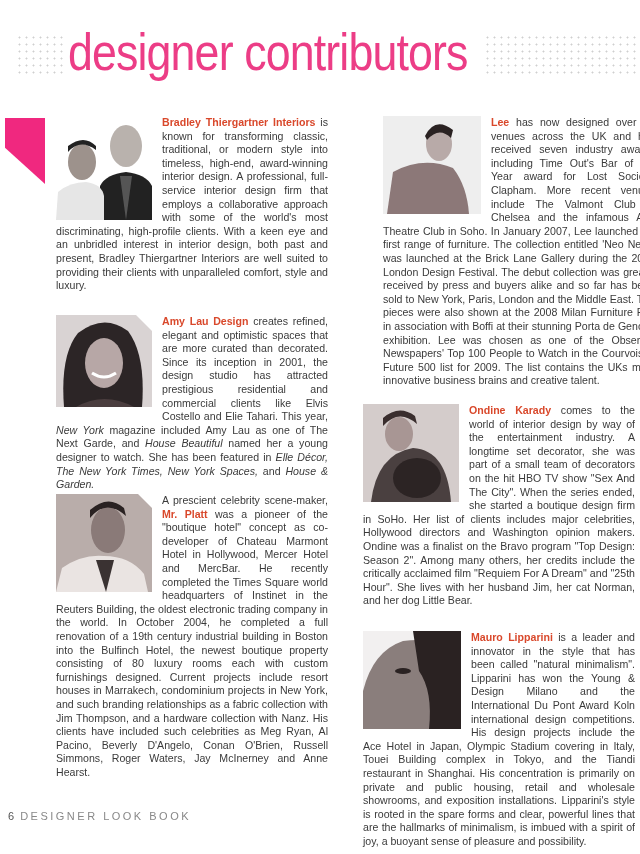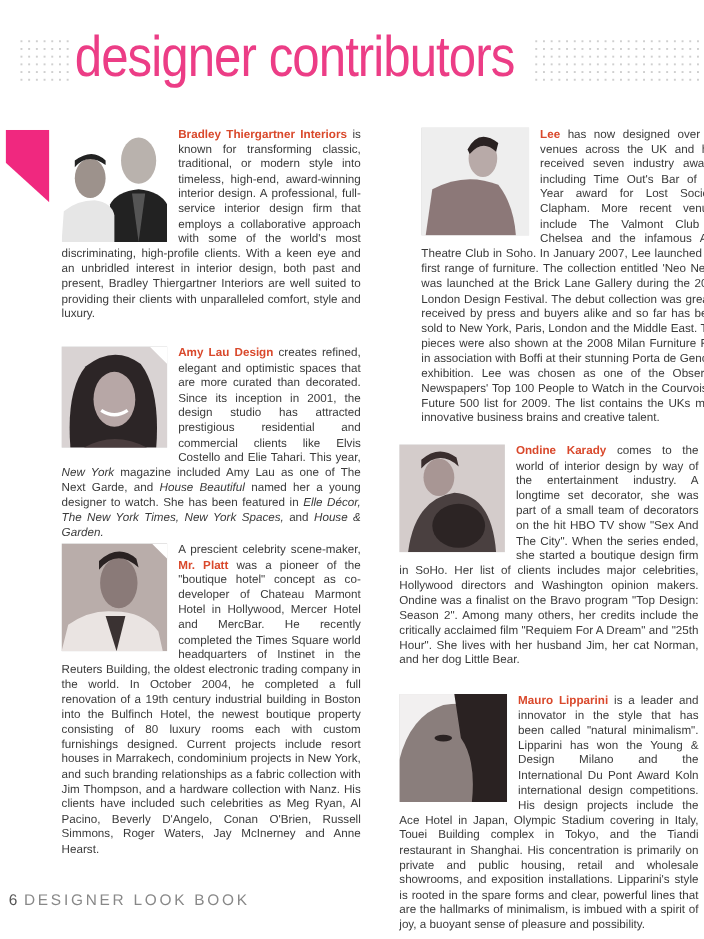--- a/index.html
+++ b/index.html
@@ -11,21 +11,21 @@
   .title { position:absolute; left:56px; top:0; font-size:52px; letter-spacing:-1px; color:#ec3d86; font-family:"Liberation Sans", sans-serif; font-weight:normal; line-height:60px; transform:scaleX(0.86); transform-origin:left center; }
   .pink-shape { position:absolute; left:5px; top:118px; width:40px; width:40px; height:66px; background:#f0287f; clip-path:polygon(0 0, 100% 0, 100% 100%, 0 45%); }
   .col { position:absolute; font-size:10.6px; line-height:13.6px; text-align:justify; }
   .col.left { left:56px; width:272px; }
   .col.right { left:363px; width:272px; }
   .entry { position:absolute; }
   .photo { float:left; margin:0 10px 4px 0; background:#ddd; position:relative; overflow:hidden; }
   .photo svg { display:block; }
   .name { color:#d9482b; font-weight:bold; }
   .entry p { margin:0; }
-  .footer { position:absolute; left:8px; top:810px; font-size:14px; letter-spacing:2.5px; color:#888; }
+  .footer { position:absolute; left:8px; top:810px; font-size:11px; letter-spacing:2.5px; color:#888; }
   .footer .pg { color:#555; margin-right:6px; letter-spacing:0; }
   i { font-style:italic; }
 </style>
 </head>
 <body>
 
 <div class="title-row">
   <div class="dots left"></div>
   <div class="title">designer contributors</div>
   <div class="dots right"></div>

